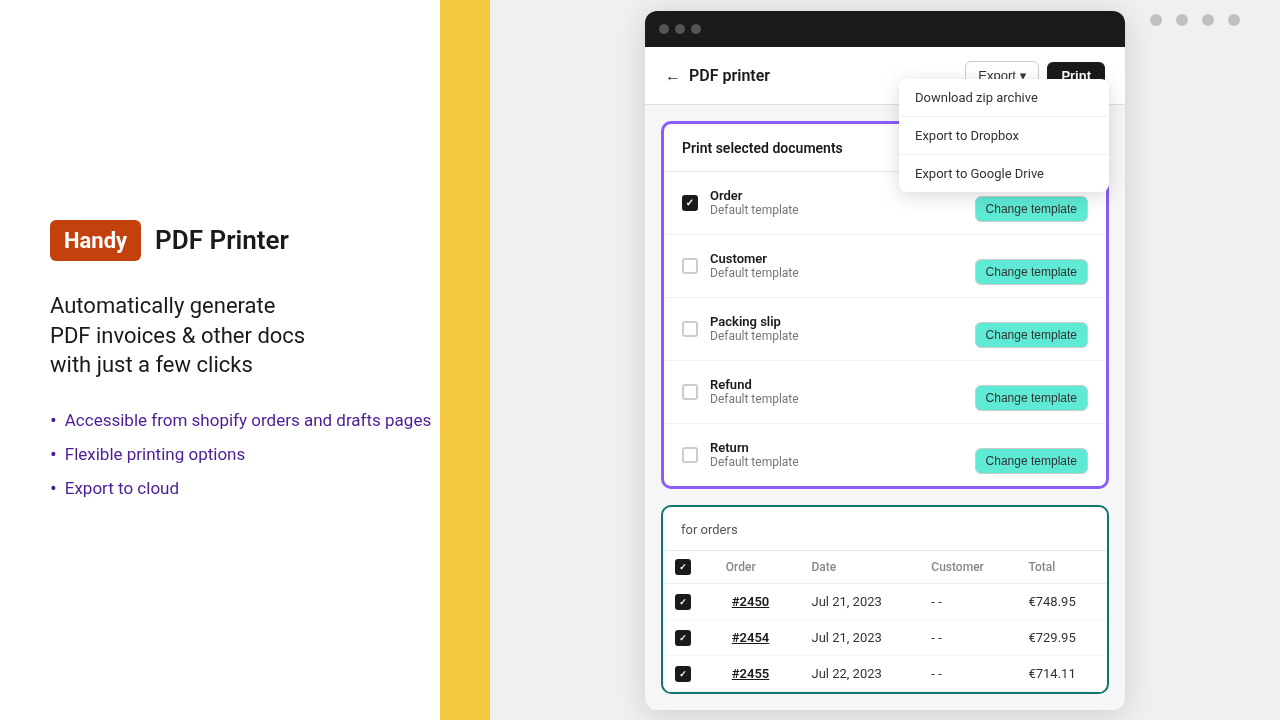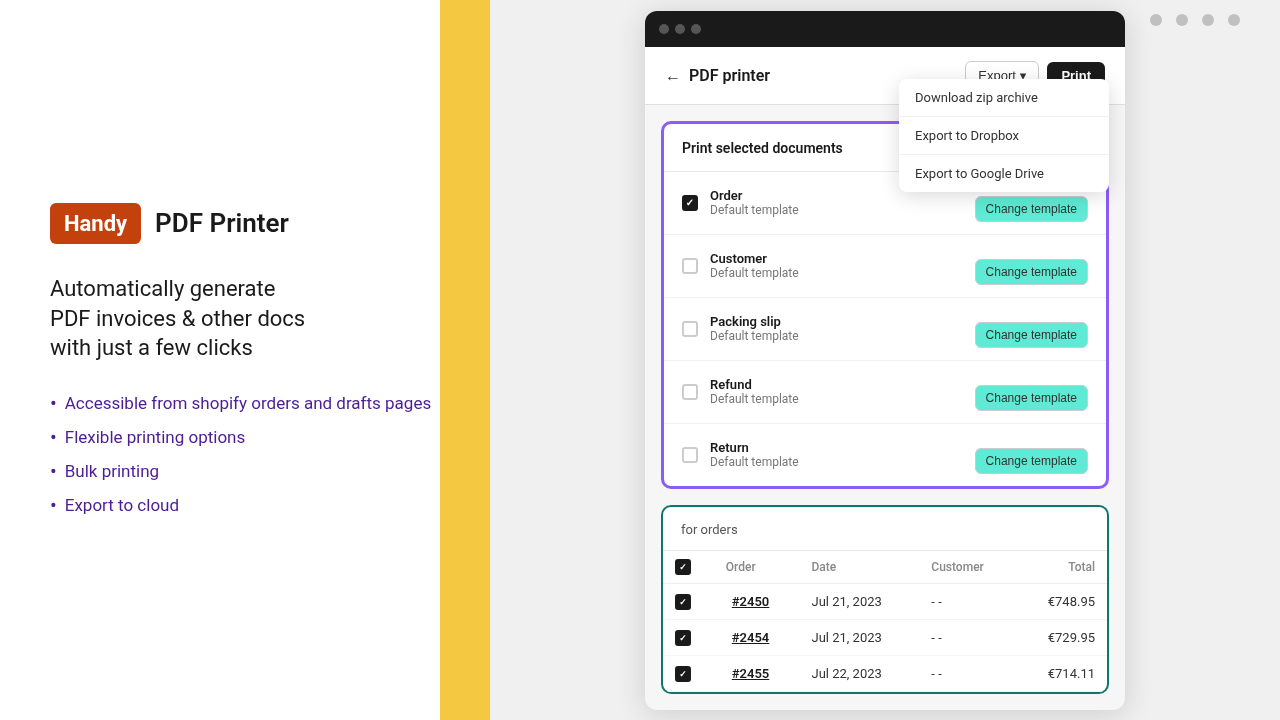--- a/index.html
+++ b/index.html
@@ -303,21 +303,20 @@
       padding: 8px 12px;
       font-size: 12px;
       color: #888;
       font-weight: 500;
       text-align: left;
       border-bottom: 1px solid #eee;
     }
 
     .orders-table th:last-child,
     .orders-table td:last-child {
-      text-align: right;
     }
 
     .orders-table td {
       padding: 9px 12px;
       font-size: 13px;
       color: #333;
       border-bottom: 1px solid #f5f5f5;
     }
 
     .order-link {
@@ -398,23 +397,20 @@
     <span>Automatically generate</span><br>
     <span>PDF invoices &amp; other docs</span><br>
     <span>with just a few clicks</span>
   </div>
   <ul class="feature-list">
     <li>
         <span>Accessible from shopify orders and drafts pages</span>
       </li>
     <li>
         <span>Flexible printing options</span>
-      </li>
-    <li>
-        <span>Bulk printing</span>
       </li>
     <li>
         <span>Export to cloud</span>
       </li>
   </ul>
   <div class="bg-yellow"></div>
   <div class="bg-green"></div>
 </div>
 
 <div class="right-panel">

